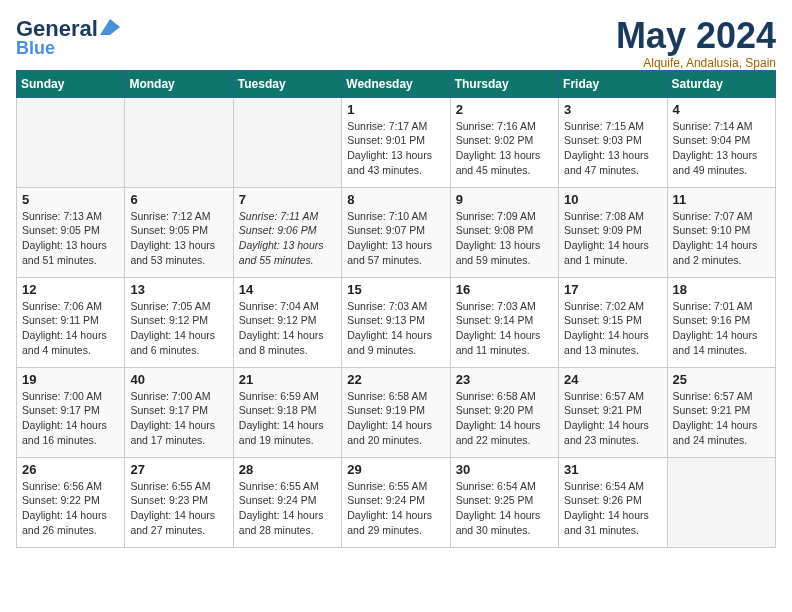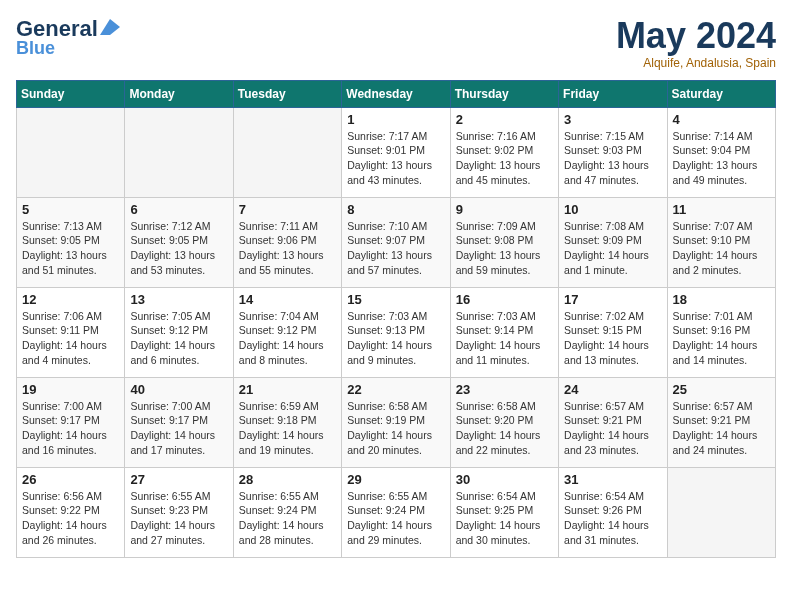--- a/index.html
+++ b/index.html
@@ -7,21 +7,20 @@
       font-family: Arial, sans-serif;
       background: #fff;
       width: 792px;
       min-height: 612px;
       padding: 16px;
     }
     .header {
       display: flex;
       justify-content: space-between;
       align-items: flex-start;
-      margin-bottom: 10px;
       gap: 10px;
     }
     .logo {
       display: flex;
       flex-direction: column;
       align-items: flex-start;
     }
     .title-area {
       text-align: right;
     }
@@ -150,21 +149,21 @@
         </td>
         <td>
           <div class="day-number">6</div>
           <div class="day-info" style="white-space: pre-line;">Sunrise: 7:12 AM
 Sunset: 9:05 PM
 Daylight: 13 hours
 and 53 minutes.</div>
         </td>
         <td>
           <div class="day-number">7</div>
-          <div class="day-info" style="white-space: pre-line;">Sunrise: 7:11 AM
+          <div class="day-info" style="white-space: pre-line; font-style: italic;">Sunrise: 7:11 AM
 Sunset: 9:06 PM
 Daylight: 13 hours
 and 55 minutes.</div>
         </td>
         <td>
           <div class="day-number">8</div>
           <div class="day-info" style="white-space: pre-line;">Sunrise: 7:10 AM
 Sunset: 9:07 PM
 Daylight: 13 hours
 and 57 minutes.</div>

